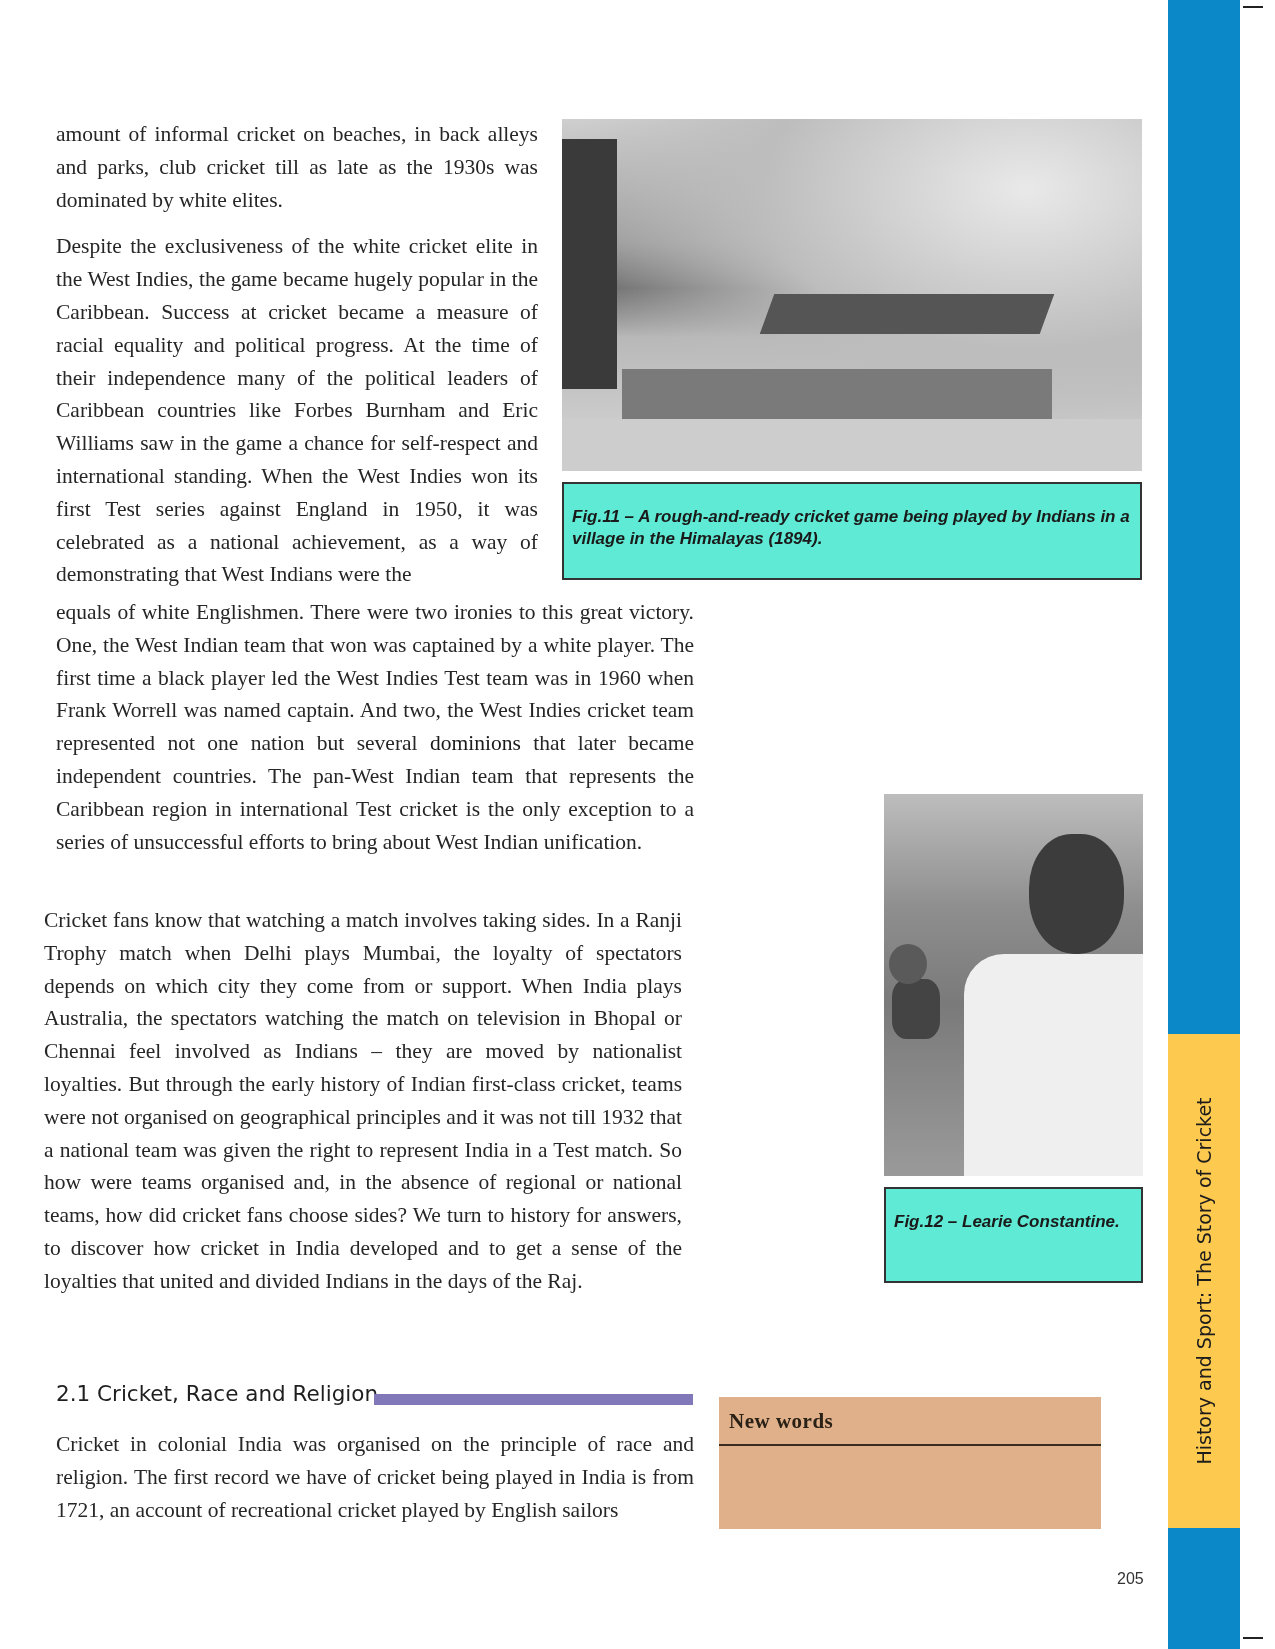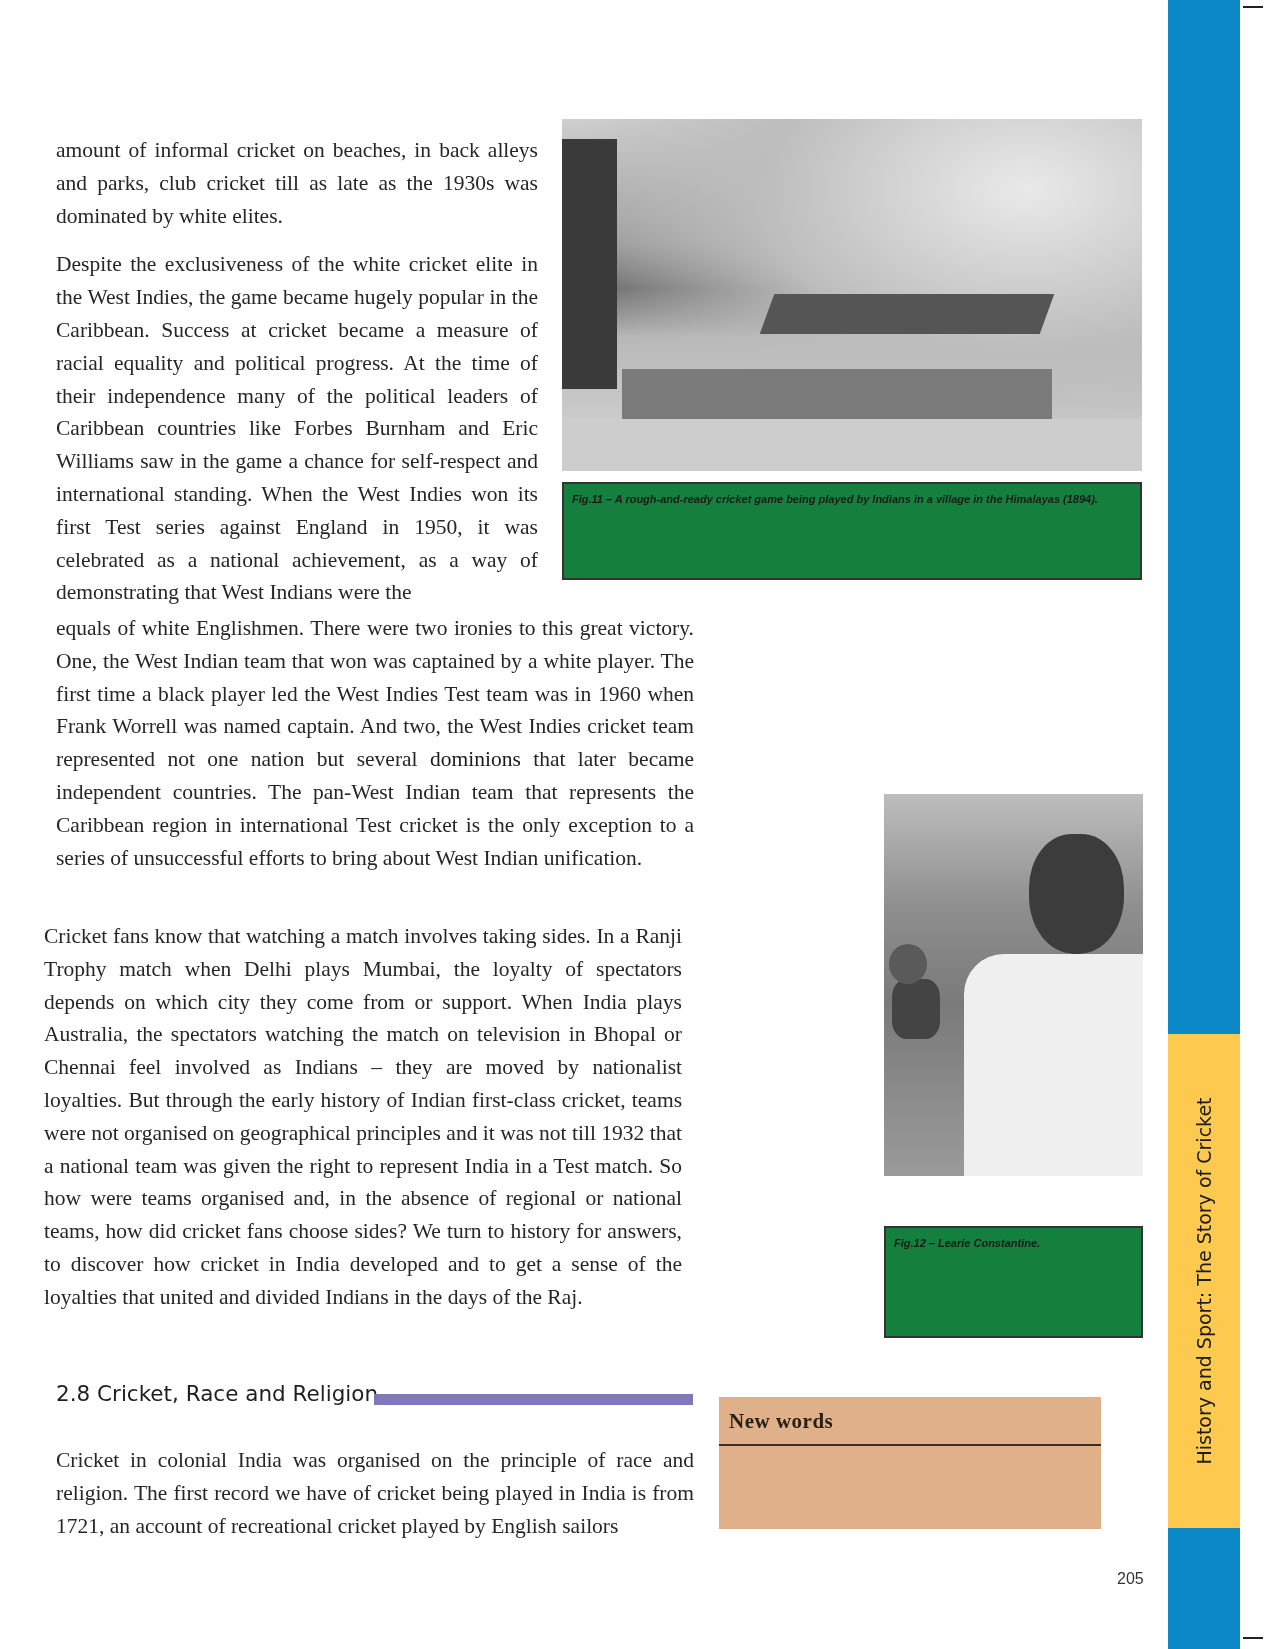--- a/index.html
+++ b/index.html
@@ -4,21 +4,21 @@
 <style>
   html, body { margin: 0; padding: 0; }
   body {
     width: 1275px; height: 1649px; position: relative; background: #ffffff;
     font-family: "Liberation Serif", "DejaVu Serif", serif; color: #2a2a2a; overflow: hidden;
   }
   .text-block {
     position: absolute; font-size: 21.5px; line-height: 32.8px; text-align: justify;
     color: #262626; margin: 0;
   }
-  .text-block p { margin: 16px 0 14px 0; }
+  .text-block p { margin: 0 0 14px 0; }
   .text-block b { font-weight: normal; color: #1a1a1a; }
 
   #col1 { left: 56px; top: 118px; width: 482px; }
   #col2 { left: 56px; top: 596px; width: 638px; }
   #col3 { left: 44px; top: 904px; width: 638px; }
   #col4 { left: 56px; top: 1428px; width: 638px; }
 
   .photo {
     position: absolute; overflow: hidden;
   }
@@ -36,28 +36,28 @@
   #fig12-photo {
     left: 884px; top: 794px; width: 259px; height: 382px;
     background: linear-gradient(180deg, #bdbdbd 0%, #8e8e8e 30%, #7a7a7a 55%, #9a9a9a 100%);
   }
   #fig12-photo .face { position: absolute; left: 145px; top: 40px; width: 95px; height: 120px; border-radius: 45% 45% 48% 48%; background: #3c3c3c; }
   #fig12-photo .shirt { position: absolute; left: 80px; top: 160px; width: 200px; height: 240px; background: #efefef; border-radius: 40px 0 0 0; }
   #fig12-photo .ball { position: absolute; left: 5px; top: 150px; width: 38px; height: 40px; border-radius: 50%; background: #5a5a5a; }
   #fig12-photo .hand { position: absolute; left: 8px; top: 185px; width: 48px; height: 60px; border-radius: 30%; background: #444; }
 
   .caption {
-    position: absolute; border: 2px solid #333; background: #15803d;
+    position: absolute; border: 2px solid #333; background: #5eead4;
     font-family: "Liberation Sans", "DejaVu Sans", sans-serif; font-style: italic;
-    font-size: 11px; line-height: 22px; color: #1a1a1a; padding: 4px 8px; box-sizing: border-box;
+    font-size: 17px; line-height: 22px; color: #1a1a1a; padding: 22px 8px; box-sizing: border-box;
   }
   .caption .cap-title { font-weight: bold; display: block; }
   .caption .cap-body { display: block; }
   #fig11-caption { left: 562px; top: 482px; width: 580px; height: 98px; }
-  #fig12-caption { left: 884px; top: 1226px; width: 259px; height: 112px; }
+  #fig12-caption { left: 884px; top: 1187px; width: 259px; height: 96px; }
 
   #section-heading {
     position: absolute; left: 56px; top: 1381px;
     font-family: "DejaVu Sans", "Liberation Sans", sans-serif; font-size: 21.5px; color: #1e1e1e;
   }
   #section-rule {
     position: absolute; left: 374px; top: 1394px; width: 319px; height: 11px; background: #8078b8;
   }
 
   #new-words {
@@ -135,21 +135,21 @@
   <div class="ball"></div>
 </div>
 <div class="caption" id="fig12-caption">
   <span class="cap-title">Fig.12 – Learie Constantine.</span>
 </div>
 
 <div class="text-block" id="col3">
   <p>Cricket fans know that watching a match involves taking sides. In a Ranji Trophy match when Delhi plays Mumbai, the loyalty of spectators depends on which city they come from or support. When India plays Australia, the spectators watching the match on television in Bhopal or Chennai feel involved as Indians – they are moved by nationalist loyalties. But through the early history of Indian first-class cricket, teams were not organised on geographical principles and it was not till 1932 that a national team was given the right to represent India in a Test match. So how were teams organised and, in the absence of regional or national teams, how did cricket fans choose sides? We turn to history for answers, to discover how cricket in India developed and to get a sense of the loyalties that united and divided Indians in the days of the Raj.</p>
 </div>
 
-<div id="section-heading">2.8 Cricket, Race and Religion</div>
+<div id="section-heading">2.1 Cricket, Race and Religion</div>
 <div id="section-rule"></div>
 
 <div class="text-block" id="col4">
   <p>Cricket in colonial India was organised on the principle of race and religion. The first record we have of cricket being played in India is from 1721, an account of recreational cricket played by English sailors</p>
 </div>
 
 <div id="new-words">
   <div class="nw-title">New words</div>
   <div class="nw-rule"></div>
 </div>

